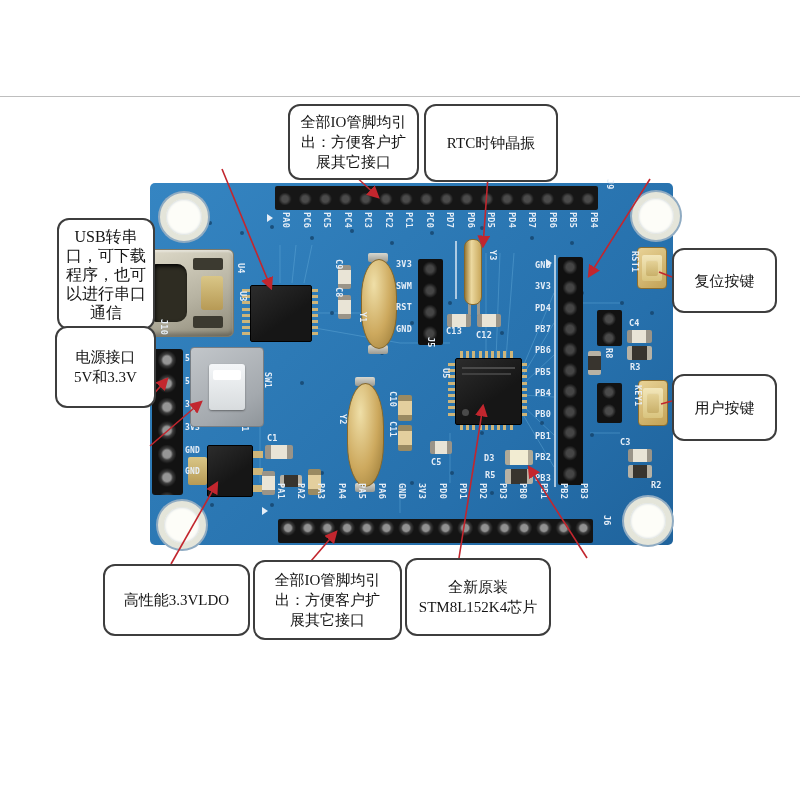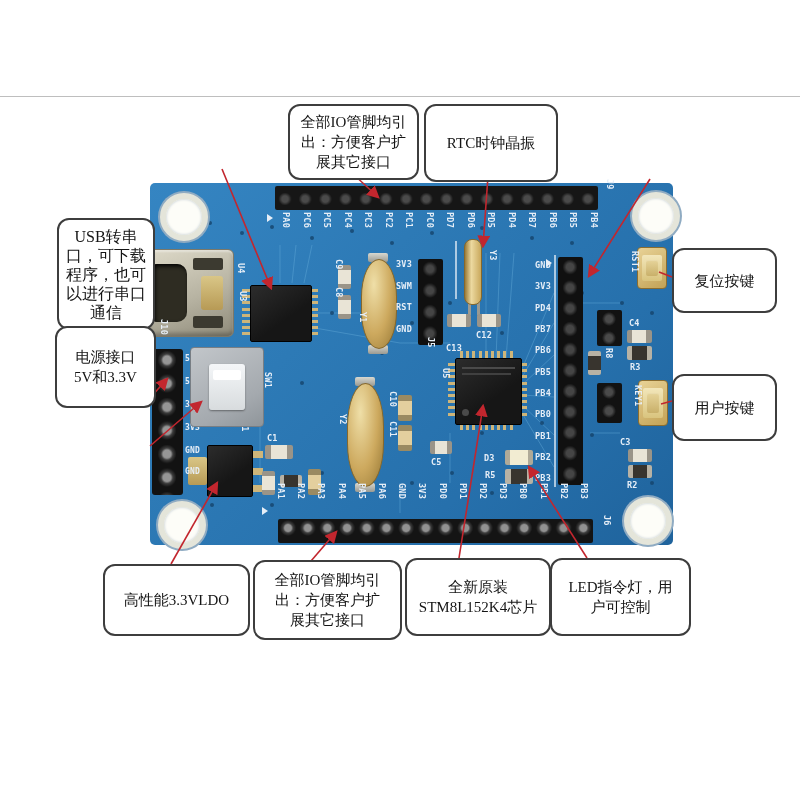--- a/index.html
+++ b/index.html
@@ -239,21 +239,21 @@
 
     <div style="position:absolute;left:305px;top:58px;width:2px;height:58px;background:#e6eef7;opacity:.7;z-index:3"></div>
     <div style="position:absolute;left:318px;top:118px;width:3px;height:14px;background:#9a9a92;z-index:2"></div>
     <div style="position:absolute;left:327px;top:118px;width:3px;height:14px;background:#9a9a92;z-index:2"></div>
     <div style="position:absolute;left:314px;top:56px;width:16px;height:64px;z-index:3;border-radius:8px;border:1px solid #86682c;
                 background:linear-gradient(90deg,#9a7b38,#ecd9a0 40%,#c9a85c)"></div>
     <span class="silk v" style="left:325px;top:78px">Y3</span>
 
     <div class="cap" style="left:297px;top:131px;width:24px;height:13px"></div>
     <div class="cap" style="left:327px;top:131px;width:24px;height:13px"></div>
-    <span class="silk" style="left:296px;top:160px">C13</span>
+    <span class="silk" style="left:296px;top:143px">C13</span>
     <span class="silk" style="left:326px;top:147px">C12</span>
 
     <span class="silk v" style="left:278px;top:196px">U5</span>
     <div class="pins-h" style="left:310px;top:168px;width:56px"></div>
     <div class="pins-h" style="left:310px;top:239px;width:56px"></div>
     <div class="pins-v" style="left:298px;top:180px;height:56px"></div>
     <div class="pins-v" style="left:369px;top:180px;height:56px"></div>
     <div class="chip" style="left:305px;top:175px;width:65px;height:65px">
       <div style="position:absolute;left:6px;top:8px;right:6px;height:2px;background:#4a4a4a"></div>
       <div style="position:absolute;left:6px;top:14px;right:10px;height:2px;background:#404040"></div>
@@ -313,21 +313,21 @@
 
     <span class="silk" style="left:479px;top:135px">C4</span>
     <div class="cap" style="left:477px;top:147px;width:25px;height:13px"></div>
     <div class="res" style="left:477px;top:163px;width:25px;height:14px"></div>
     <span class="silk" style="left:480px;top:179px">R3</span>
     <div class="res" style="left:438px;top:168px;width:13px;height:24px;background:linear-gradient(180deg,#b8b2a4 0 20%,#38342e 20% 80%,#b8b2a4 80%)"></div>
     <span class="silk v" style="left:441px;top:176px">R8</span>
     <span class="silk" style="left:470px;top:254px">C3</span>
     <div class="cap" style="left:478px;top:266px;width:24px;height:13px"></div>
     <div class="res" style="left:478px;top:282px;width:24px;height:13px"></div>
-    <span class="silk" style="left:477px;top:297px">R2</span>
+    <span class="silk" style="left:501px;top:297px">R2</span>
   </div>
 
   <svg class="arrows" width="800" height="800" viewBox="0 0 800 800">
     <defs>
       <marker id="ah" markerWidth="8" markerHeight="8" refX="6.5" refY="4" orient="auto">
         <path d="M0,0 L8,4 L0,8 Z" fill="#c2262e"></path>
       </marker>
     </defs>
     <g stroke="#c2262e" stroke-width="1.6" fill="none">
       <line x1="222" y1="169" x2="271" y2="288" marker-end="url(#ah)"></line>
@@ -379,24 +379,20 @@
     <div>全部IO管脚均引</div>
     <div>出：方便客户扩</div>
     <div>展其它接口</div>
   </div>
 
   <div class="callout" style="left:405px;top:558px;width:140px;height:70px">
     <div>全新原装</div>
     <div>STM8L152K4芯片</div>
   </div>
 
-  <div class="callout" style="left:550px;top:558px;width:135px;height:70px">
-    <div>LED指令灯，用</div>
-    <div>户可控制</div>
-  </div>
 
   <div class="callout" style="left:672px;top:248px;width:99px;height:57px">
     <div>复位按键</div>
   </div>
 
   <div class="callout" style="left:672px;top:374px;width:99px;height:59px">
     <div>用户按键</div>
   </div>
 </div>
 

